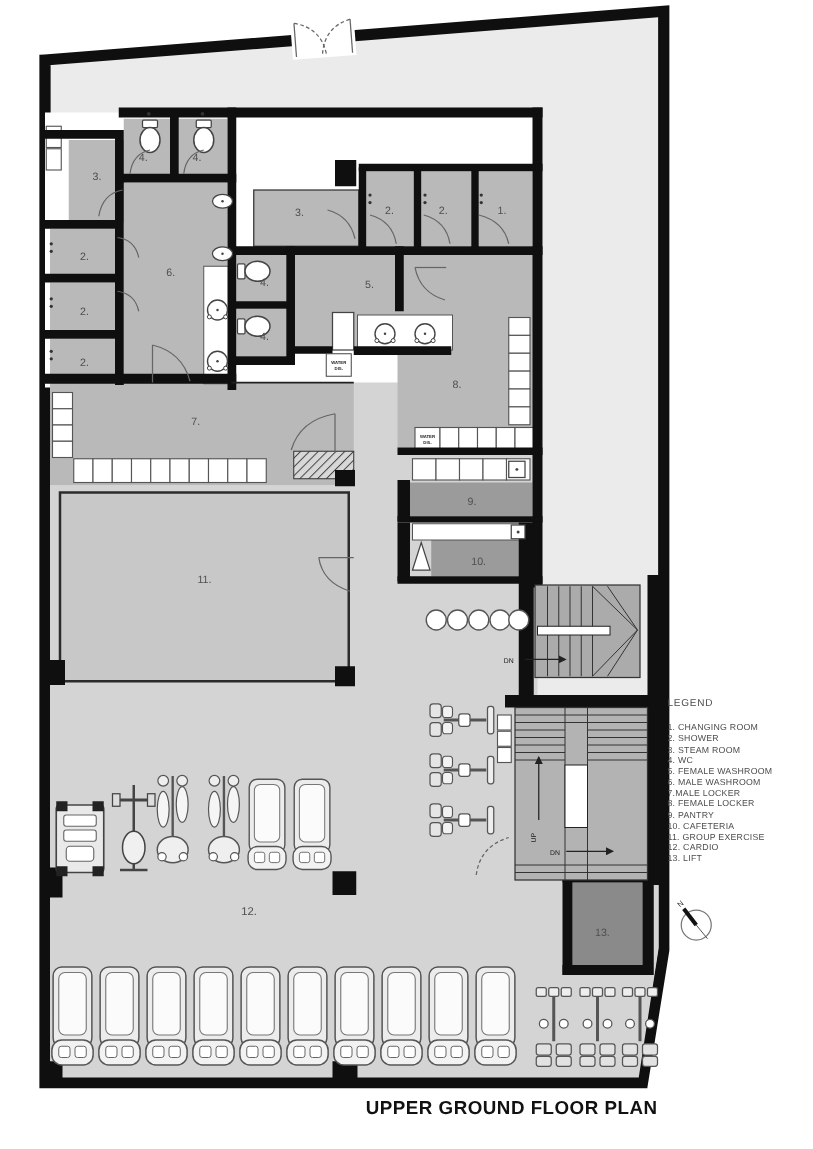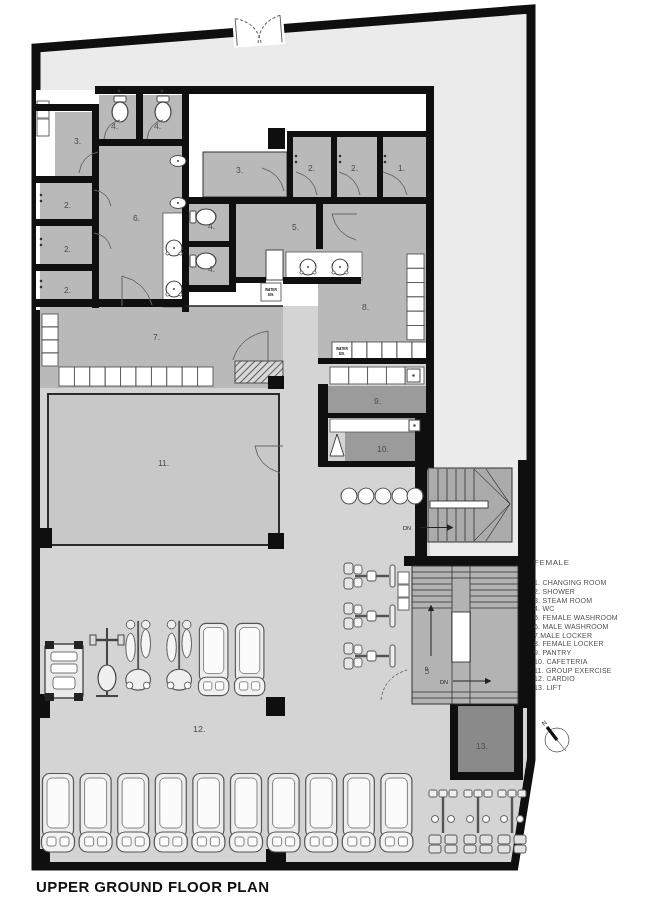--- a/index.html
+++ b/index.html
@@ -8,21 +8,21 @@
   svg text{font-family:"Liberation Sans",sans-serif;}
   .room-label{font-size:8.5px;fill:#4f4f4f;}
   .room-label-big{font-size:9px;fill:#4f4f4f;}
   .tiny-label{font-size:3.4px;font-weight:bold;fill:#222;text-anchor:middle;}
   .stair-label{font-size:5.5px;fill:#222;}
   .north-label{font-size:6px;fill:#222;}
   .legend{position:absolute;left:534px;top:558px;width:112px;color:#4d4d4d;}
   .legend-heading{font-size:8px;letter-spacing:.6px;}
   .legend-items{margin-top:12px;}
   .legend-item{font-size:7px;line-height:8.75px;letter-spacing:.2px;white-space:nowrap;}
-  .plan-title{position:absolute;left:36px;top:878px;width:490px;text-align:left;
+  .plan-title{position:absolute;left:36px;top:878px;width:490px;text-align:right;
     font-size:15px;font-weight:bold;color:#111;letter-spacing:.4px;}
 </style>
 </head>
 <body>
 
 <div class="canvas">
 
 <svg width="650" height="919" viewBox="0 0 650 919">
   <defs>
     <pattern id="hatch" width="5" height="5" patternTransform="rotate(45)" patternUnits="userSpaceOnUse">
@@ -405,21 +405,21 @@
 
   <g>
     <circle cx="557" cy="740" r="12" fill="none" stroke="#777" stroke-width="1"></circle>
     <line x1="547" y1="727" x2="557" y2="740" stroke="#111" stroke-width="3.2"></line>
     <line x1="557" y1="740" x2="566" y2="751" stroke="#555" stroke-width="0.8"></line>
     <text transform="translate(544,726) rotate(-40)" class="north-label">N</text>
   </g>
 </svg>
 
 <div class="legend">
-  <div class="legend-heading">FEMALE</div>
+  <div class="legend-heading">LEGEND</div>
   <div class="legend-items">
     <div class="legend-item">1. CHANGING ROOM</div>
     <div class="legend-item">2. SHOWER</div>
     <div class="legend-item">3. STEAM ROOM</div>
     <div class="legend-item">4. WC</div>
     <div class="legend-item">5. FEMALE WASHROOM</div>
     <div class="legend-item">6. MALE WASHROOM</div>
     <div class="legend-item">7.MALE LOCKER</div>
     <div class="legend-item">8. FEMALE LOCKER</div>
     <div class="legend-item">9. PANTRY</div>

